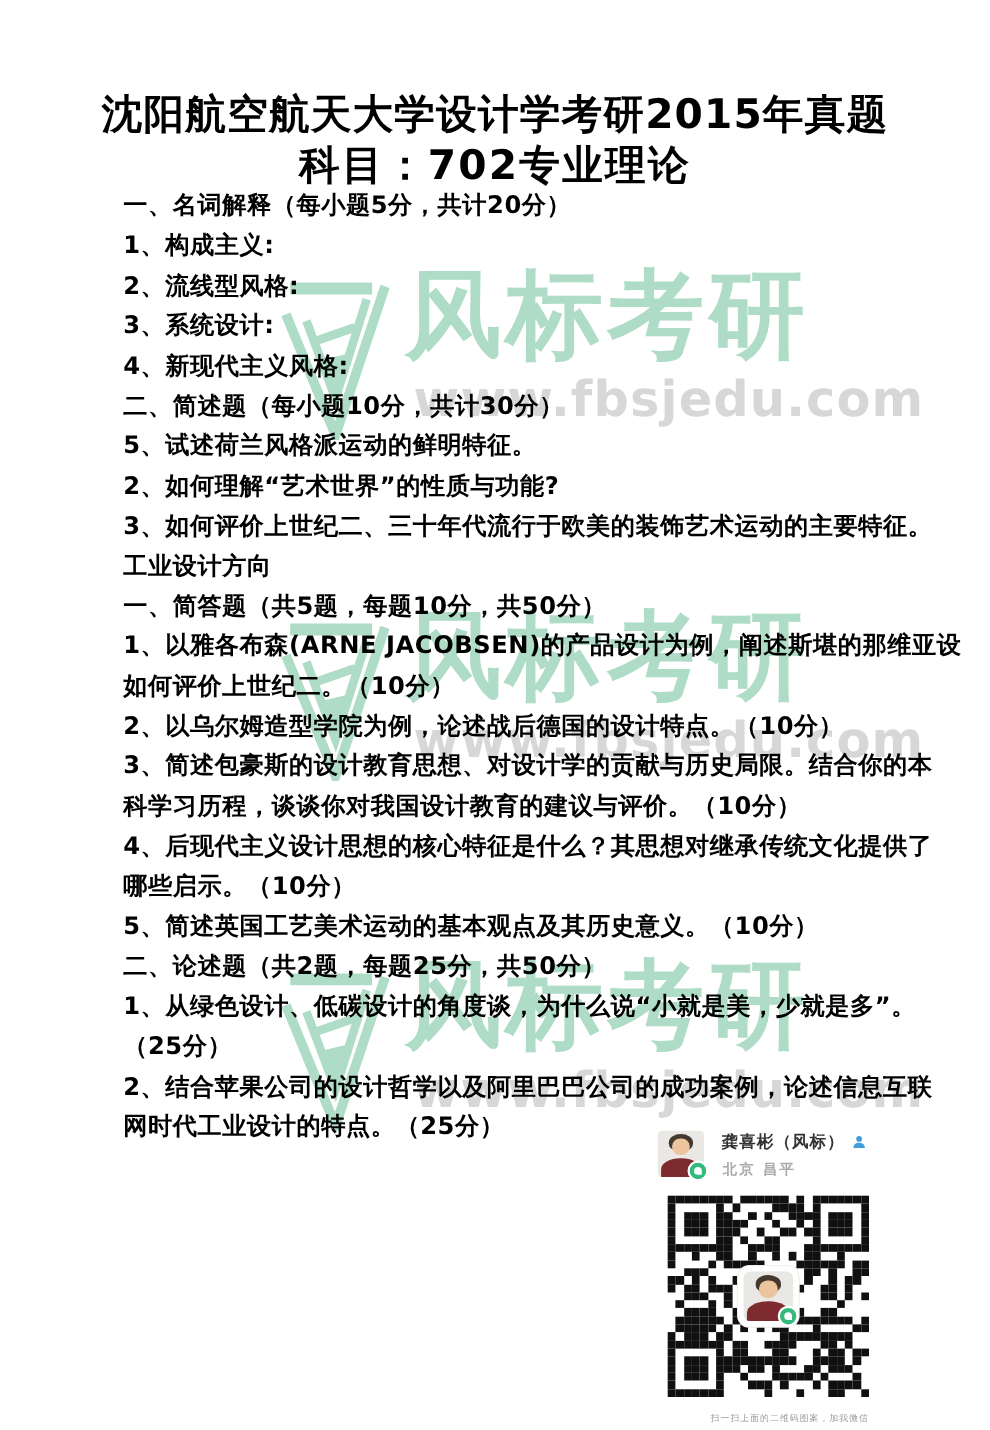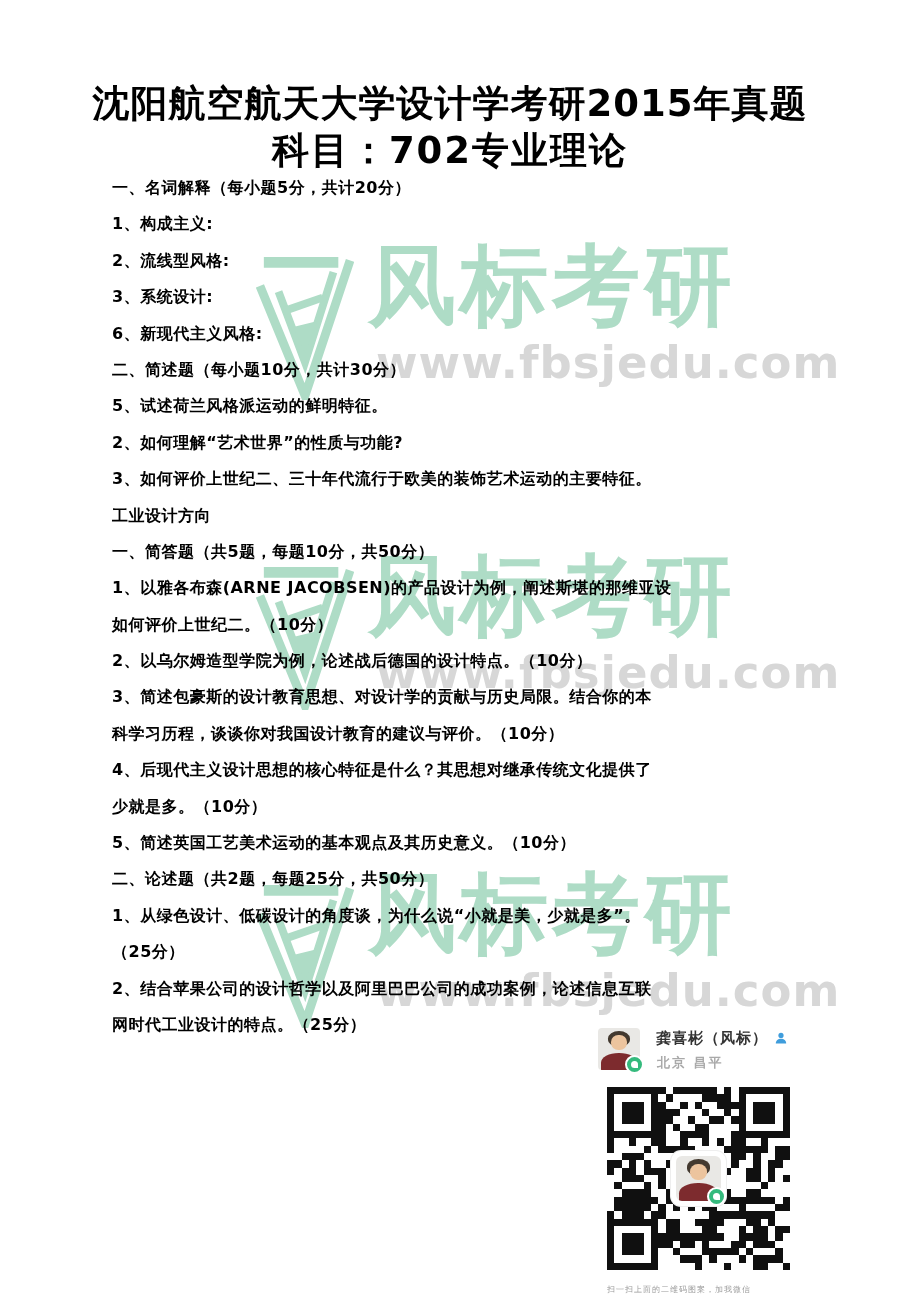--- a/index.html
+++ b/index.html
@@ -22,21 +22,21 @@
   }
 
   
   .title-block { position:absolute; top:52px; left:0; width:900px; text-align:center; z-index:2;margin-top:28px; }
   .title-line1 { font-size:37px; font-weight:bold; color:#000; letter-spacing:1px; line-height:48px; }
   .title-line2 { font-size:37px; font-weight:bold; color:#000; letter-spacing:2px; line-height:46px; }
 
   
   .exam-body { position:absolute; top:170px; left:112px; width:690px; z-index:2; }
   .body-line {
-    height:36.4px; line-height:36.4px; font-size:16px; font-weight:bold;
+    height:36.4px; line-height:36.4px; font-size:22px; font-weight:bold;
     color:#000; white-space:nowrap; letter-spacing:0.5px;
   }
 
   
   .contact-card { position:absolute; left:598px; top:1028px; width:260px; height:46px; z-index:3;padding-left:16px; }
   .card-avatar { position:absolute; left:0; top:0; width:42px; height:42px; border-radius:4px; overflow:visible; }
   .avatar-art { position:relative; width:100%; height:100%; background:#e9e8e5; border-radius:4px; overflow:hidden; }
   .avatar-art .hair  { position:absolute; top:6%;  left:24%; width:52%; height:36%; background:#43392f; border-radius:50% 50% 40% 40%; }
   .avatar-art .face  { position:absolute; top:17%; left:31%; width:38%; height:36%; background:#ecc49e; border-radius:46%; }
   .avatar-art .shirt { position:absolute; bottom:-8%; left:6%; width:88%; height:48%; background:#7d2b2e; border-radius:48% 48% 0 0; }
@@ -61,21 +61,21 @@
   .qc { width:100%; height:100%; }
   .qc.on { background:#101010; }
   .qr-center {
     position:absolute; left:64px; top:64px; width:55px; height:55px; background:#fff;
     border-radius:10px; box-shadow:0 0 0 1px #eee;
   }
   .qr-center .avatar-art { position:absolute; left:5px; top:5px; width:45px; height:45px; border-radius:6px; }
   .qr-center .badge { right:0px; bottom:0px; }
 
   .qr-caption {
-    position:absolute; left:607px; top:1284px; width:183px; text-align:left;
+    position:absolute; left:607px; top:1284px; width:183px; text-align:right;
     font-size:8px; color:#9a9a9a; letter-spacing:1px; white-space:nowrap; z-index:3;
   }
 </style>
 </head>
 <body>
 
 <div class="page">
 
   <div class="watermark wm1">
     <svg class="wm-logo" viewBox="0 0 100 150" fill="none" stroke="#aedcc6">
@@ -116,34 +116,34 @@
   <div class="title-block">
     <div class="title-line1">沈阳航空航天大学设计学考研2015年真题</div>
     <div class="title-line2">科目：702专业理论</div>
   </div>
 
   <div class="exam-body">
     <div class="body-line">一、名词解释（每小题5分，共计20分）</div>
     <div class="body-line">1、构成主义:</div>
     <div class="body-line">2、流线型风格:</div>
     <div class="body-line">3、系统设计:</div>
-    <div class="body-line">6、新现代主义风格:</div>
+    <div class="body-line">4、新现代主义风格:</div>
     <div class="body-line">二、简述题（每小题10分，共计30分）</div>
     <div class="body-line">5、试述荷兰风格派运动的鲜明特征。</div>
     <div class="body-line">2、如何理解“艺术世界”的性质与功能?</div>
     <div class="body-line">3、如何评价上世纪二、三十年代流行于欧美的装饰艺术运动的主要特征。</div>
     <div class="body-line">工业设计方向</div>
     <div class="body-line">一、简答题（共5题，每题10分，共50分）</div>
     <div class="body-line">1、以雅各布森(ARNE JACOBSEN)的产品设计为例，阐述斯堪的那维亚设</div>
     <div class="body-line">如何评价上世纪二。（10分）</div>
     <div class="body-line">2、以乌尔姆造型学院为例，论述战后德国的设计特点。（10分）</div>
     <div class="body-line">3、简述包豪斯的设计教育思想、对设计学的贡献与历史局限。结合你的本</div>
     <div class="body-line">科学习历程，谈谈你对我国设计教育的建议与评价。（10分）</div>
     <div class="body-line">4、后现代主义设计思想的核心特征是什么？其思想对继承传统文化提供了</div>
-    <div class="body-line">少就是多。（10分）</div>
+    <div class="body-line">哪些启示。（10分）</div>
     <div class="body-line">5、简述英国工艺美术运动的基本观点及其历史意义。（10分）</div>
     <div class="body-line">二、论述题（共2题，每题25分，共50分）</div>
     <div class="body-line">1、从绿色设计、低碳设计的角度谈，为什么说“小就是美，少就是多”。</div>
     <div class="body-line">（25分）</div>
     <div class="body-line">2、结合苹果公司的设计哲学以及阿里巴巴公司的成功案例，论述信息互联</div>
     <div class="body-line">网时代工业设计的特点。（25分）</div>
   </div>
 
   <div class="contact-card">
     <div class="card-avatar">

